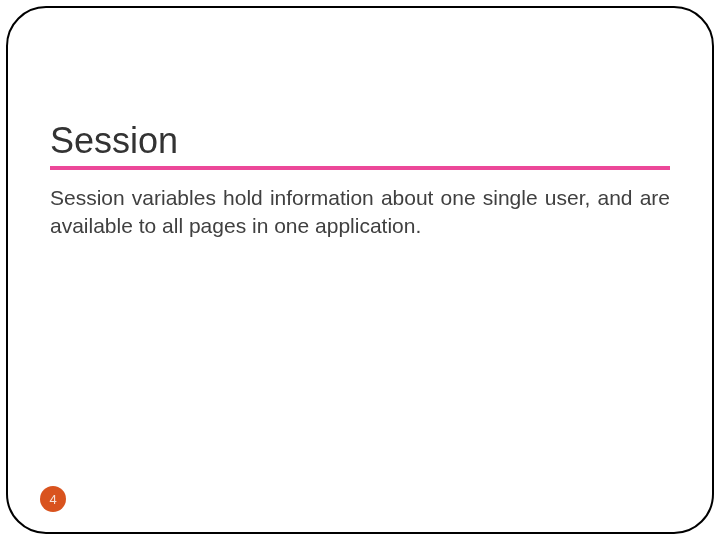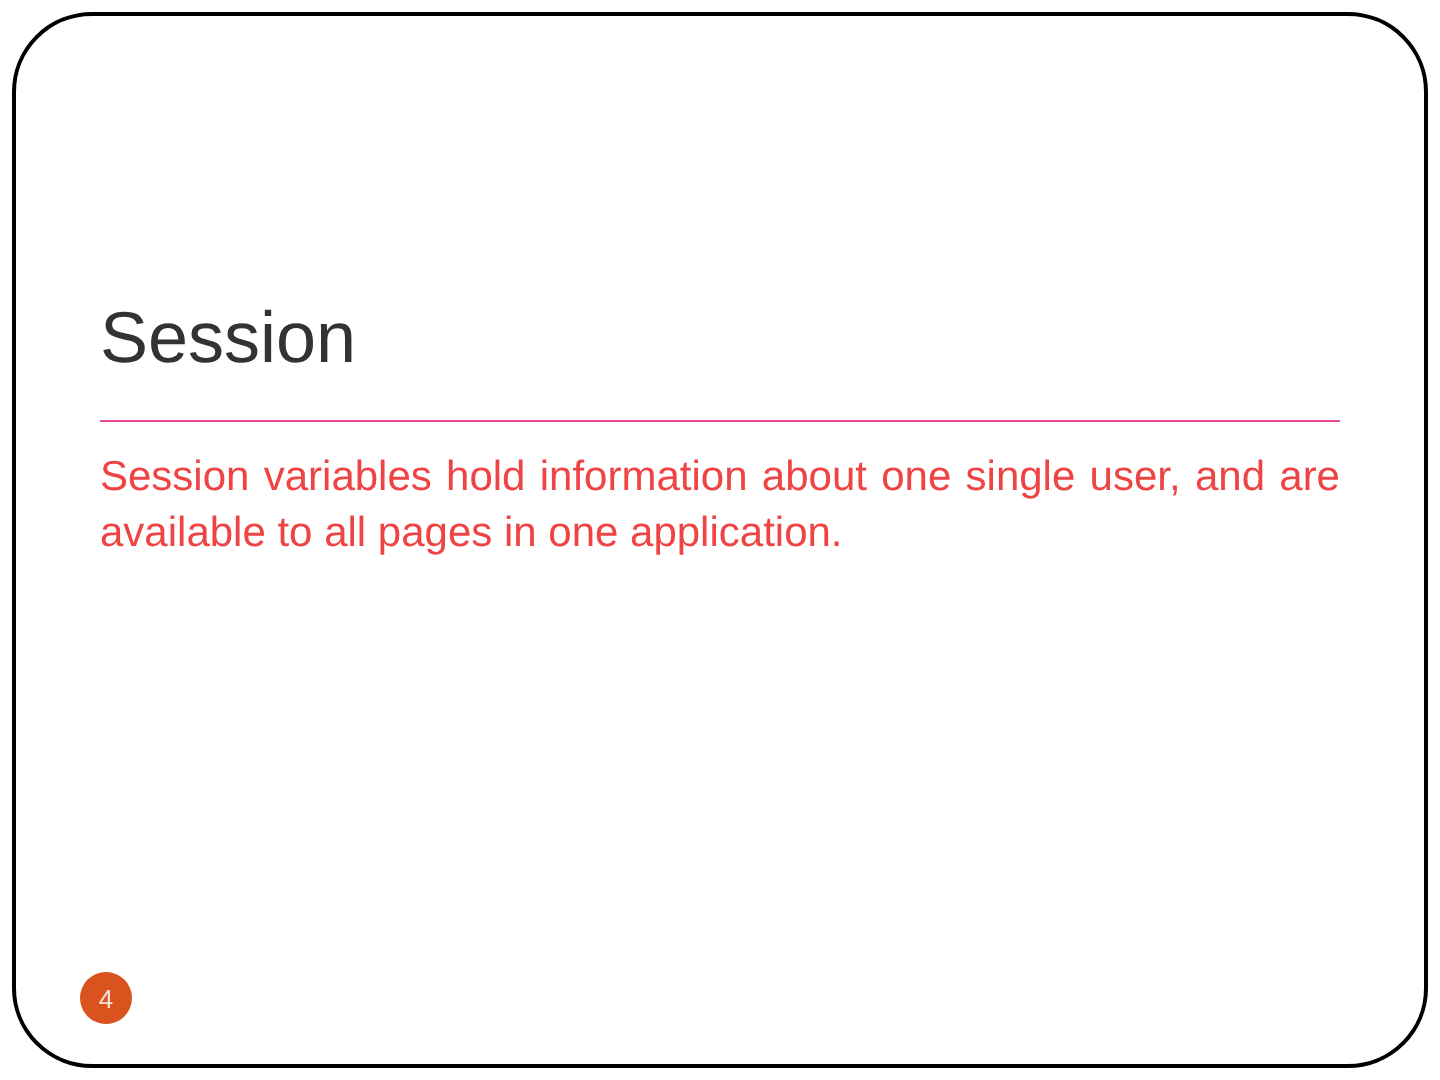--- a/index.html
+++ b/index.html
@@ -28,27 +28,26 @@
       position: absolute;
       top: 120px;
       left: 50px;
       right: 50px;
     }
     .title {
       font-size: 36px;
       font-weight: 400;
       color: #333333;
       margin-bottom: 6px;
-      border-bottom: 1px solid #ec4899;
-      padding-bottom: 20px;
-      margin-top: 28px;
+      border-bottom: 4px solid #ec4899;
+      padding-bottom: 4px;
     }
     .body-text {
       font-size: 21px;
-      color: #ef4444;
+      color: #404040;
       line-height: 1.35;
       margin-top: 14px;
       text-align: justify;
       text-justify: inter-word;
     }
     .page-number {
       position: absolute;
       left: 40px;
       bottom: 28px;
       width: 26px;

